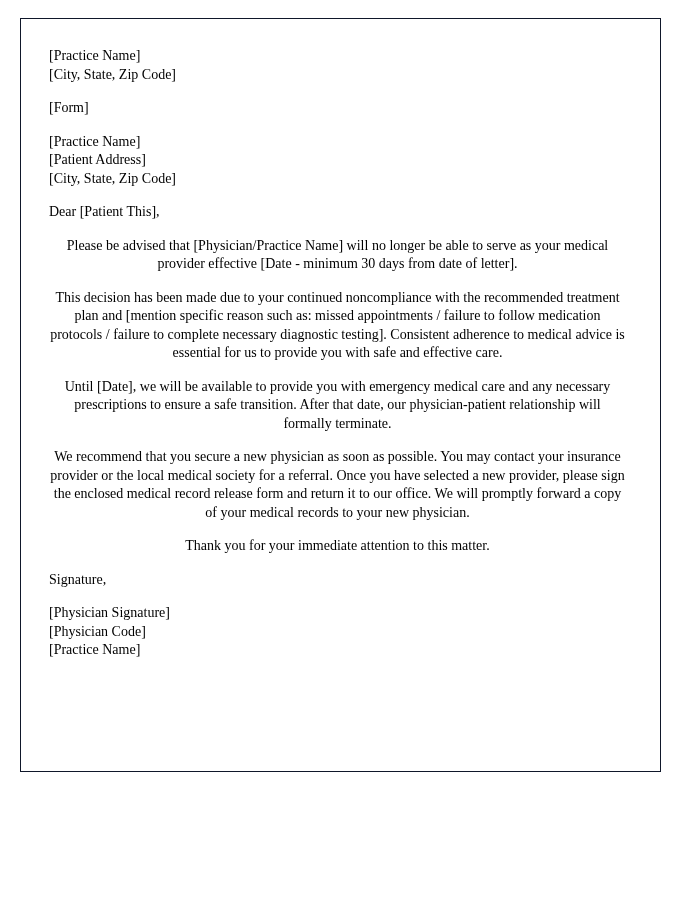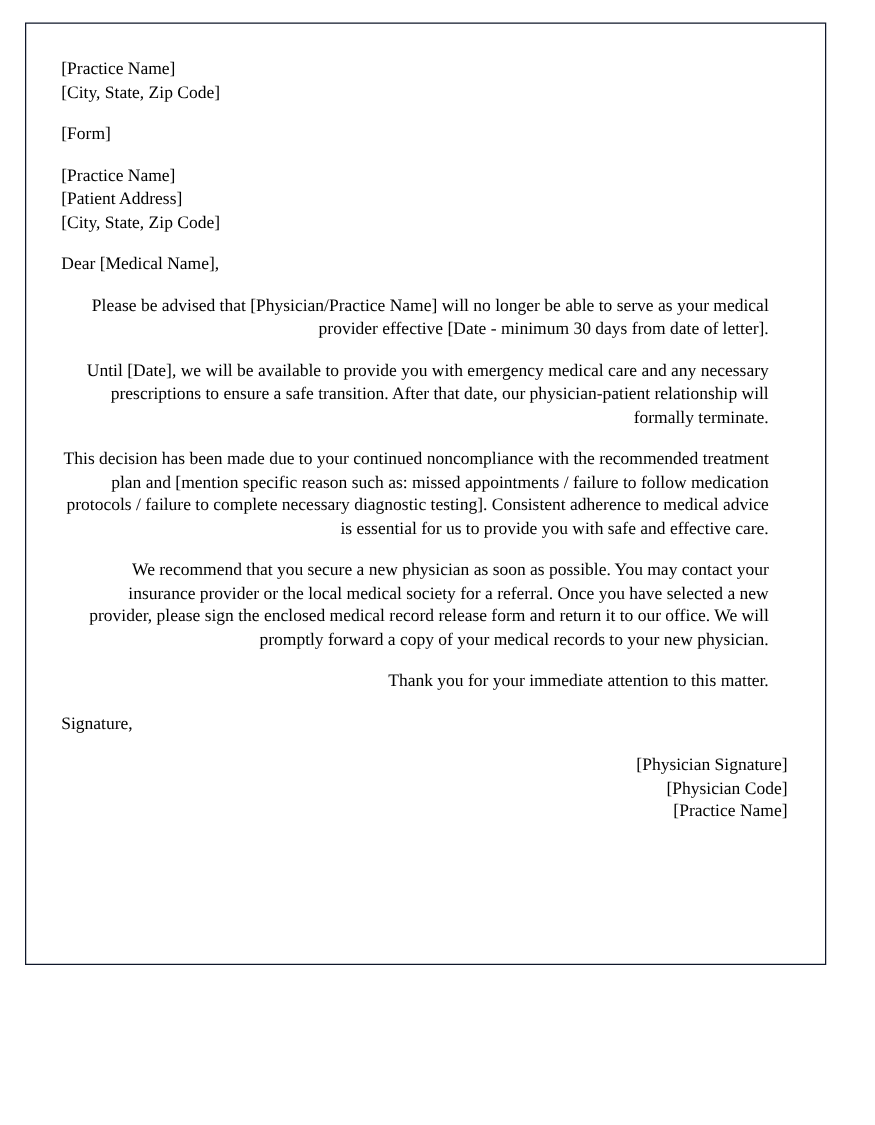--- a/index.html
+++ b/index.html
@@ -32,27 +32,26 @@
   .addr-block {
     margin: 0 0 15px 0;
   }
   .addr-block div {
     margin: 0;
   }
   .single-line {
     margin: 0 0 15px 0;
   }
   .para {
-    margin: 0 15px 15px 0;
+    margin: 0 4px 15px 0;
     max-width: 586px;
-    text-align: right;
+    text-align: center;
   }
   .sig-block {
     margin: 0 0 15px 0;
-    text-align: right;
   }
 </style>
 </head>
 <body>
 
 <div class="page-border">
   <div class="content">
 
     <div class="addr-block">
       <div>[Practice Name]</div>
@@ -60,25 +59,25 @@
     </div>
 
     <div class="single-line">[Form]</div>
 
     <div class="addr-block">
       <div>[Practice Name]</div>
       <div>[Patient Address]</div>
       <div>[City, State, Zip Code]</div>
     </div>
 
-    <div class="single-line">Dear [Medical Name],</div>
+    <div class="single-line">Dear [Patient This],</div>
 
     <p class="para">Please be advised that [Physician/Practice Name] will no longer be able to serve as your medical provider effective [Date - minimum 30 days from date of letter].</p>
+    <p class="para">This decision has been made due to your continued noncompliance with the recommended treatment plan and [mention specific reason such as: missed appointments / failure to follow medication protocols / failure to complete necessary diagnostic testing]. Consistent adherence to medical advice is essential for us to provide you with safe and effective care.</p>
     <p class="para">Until [Date], we will be available to provide you with emergency medical care and any necessary prescriptions to ensure a safe transition. After that date, our physician-patient relationship will formally terminate.</p>
-    <p class="para">This decision has been made due to your continued noncompliance with the recommended treatment plan and [mention specific reason such as: missed appointments / failure to follow medication protocols / failure to complete necessary diagnostic testing]. Consistent adherence to medical advice is essential for us to provide you with safe and effective care.</p>
     <p class="para">We recommend that you secure a new physician as soon as possible. You may contact your insurance provider or the local medical society for a referral. Once you have selected a new provider, please sign the enclosed medical record release form and return it to our office. We will promptly forward a copy of your medical records to your new physician.</p>
     <p class="para">Thank you for your immediate attention to this matter.</p>
 
     <div class="single-line">Signature,</div>
 
     <div class="sig-block">
       <div>[Physician Signature]</div>
       <div>[Physician Code]</div>
       <div>[Practice Name]</div>
     </div>

